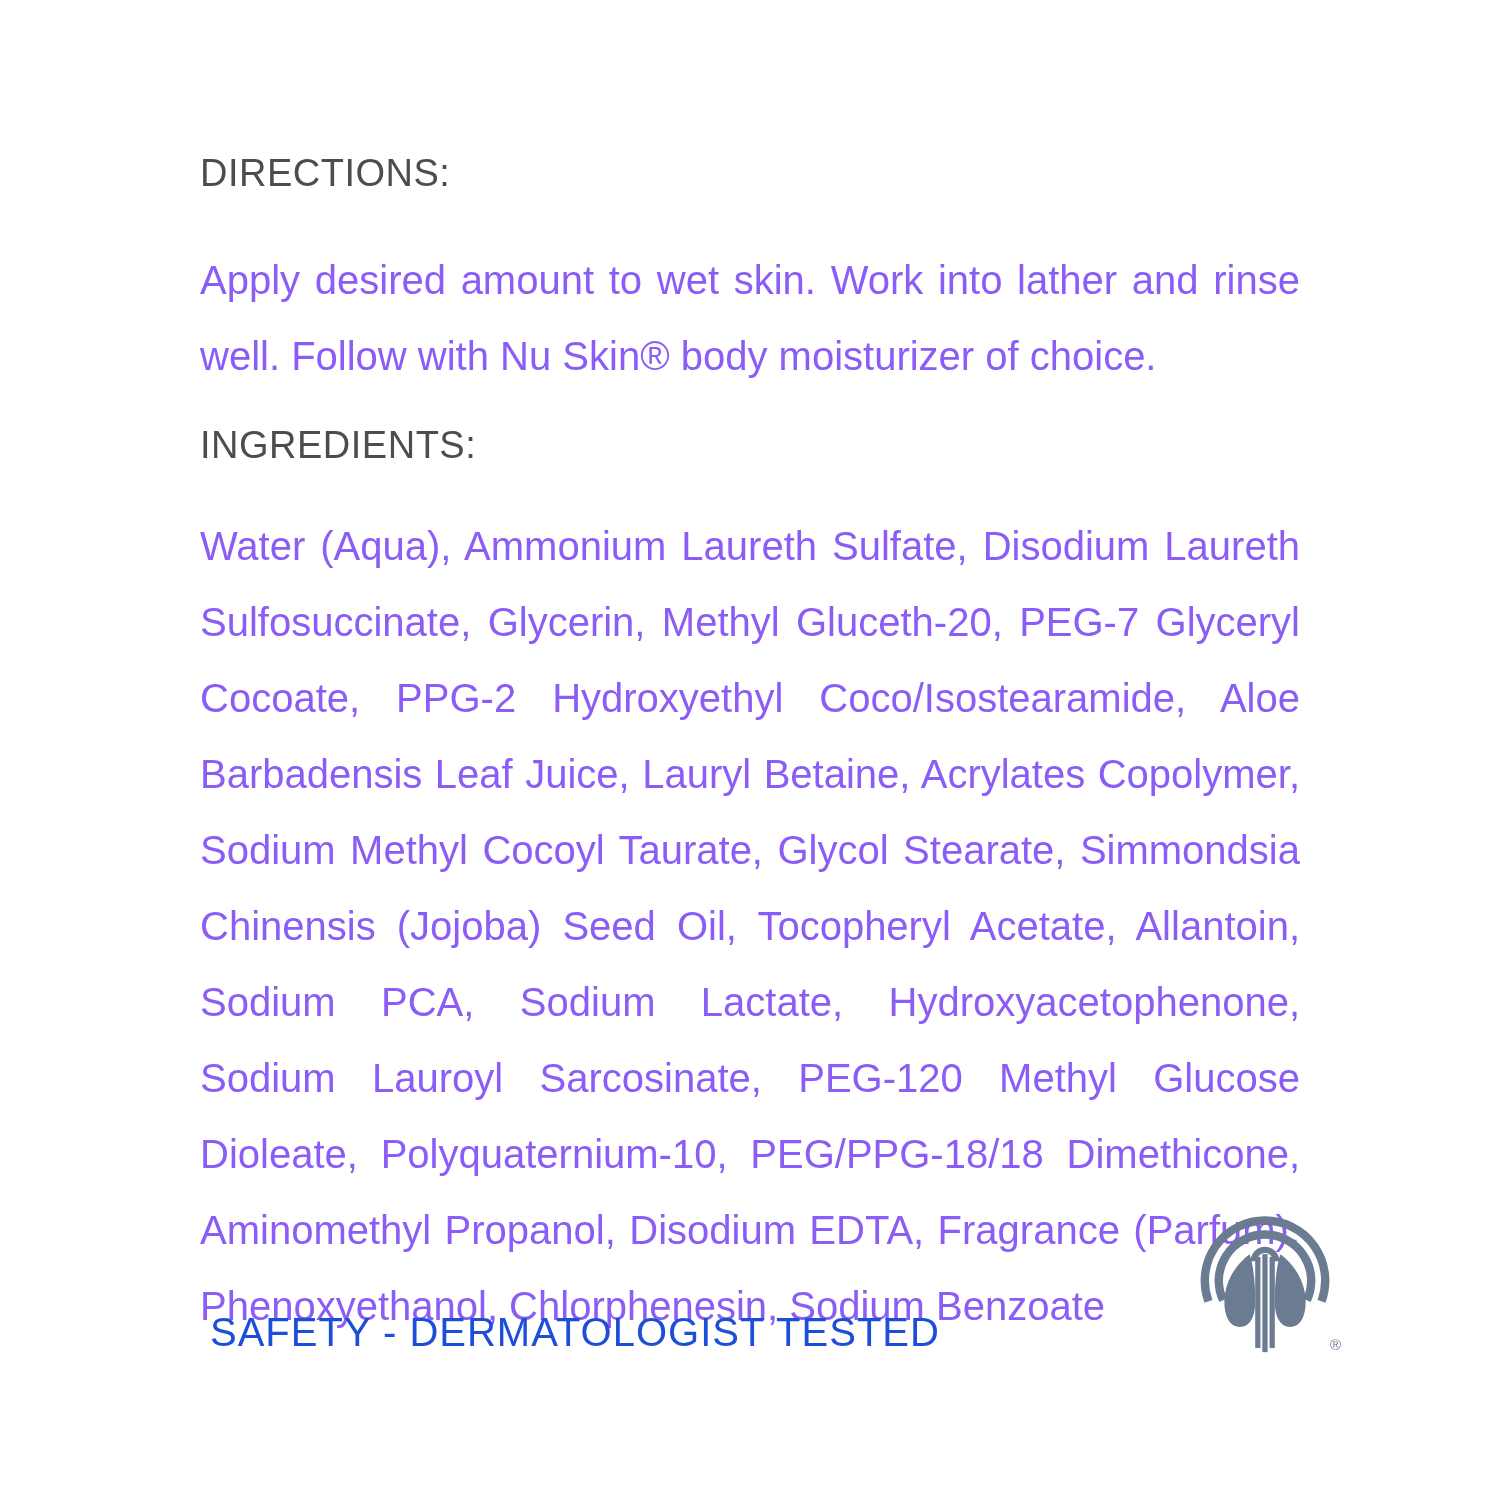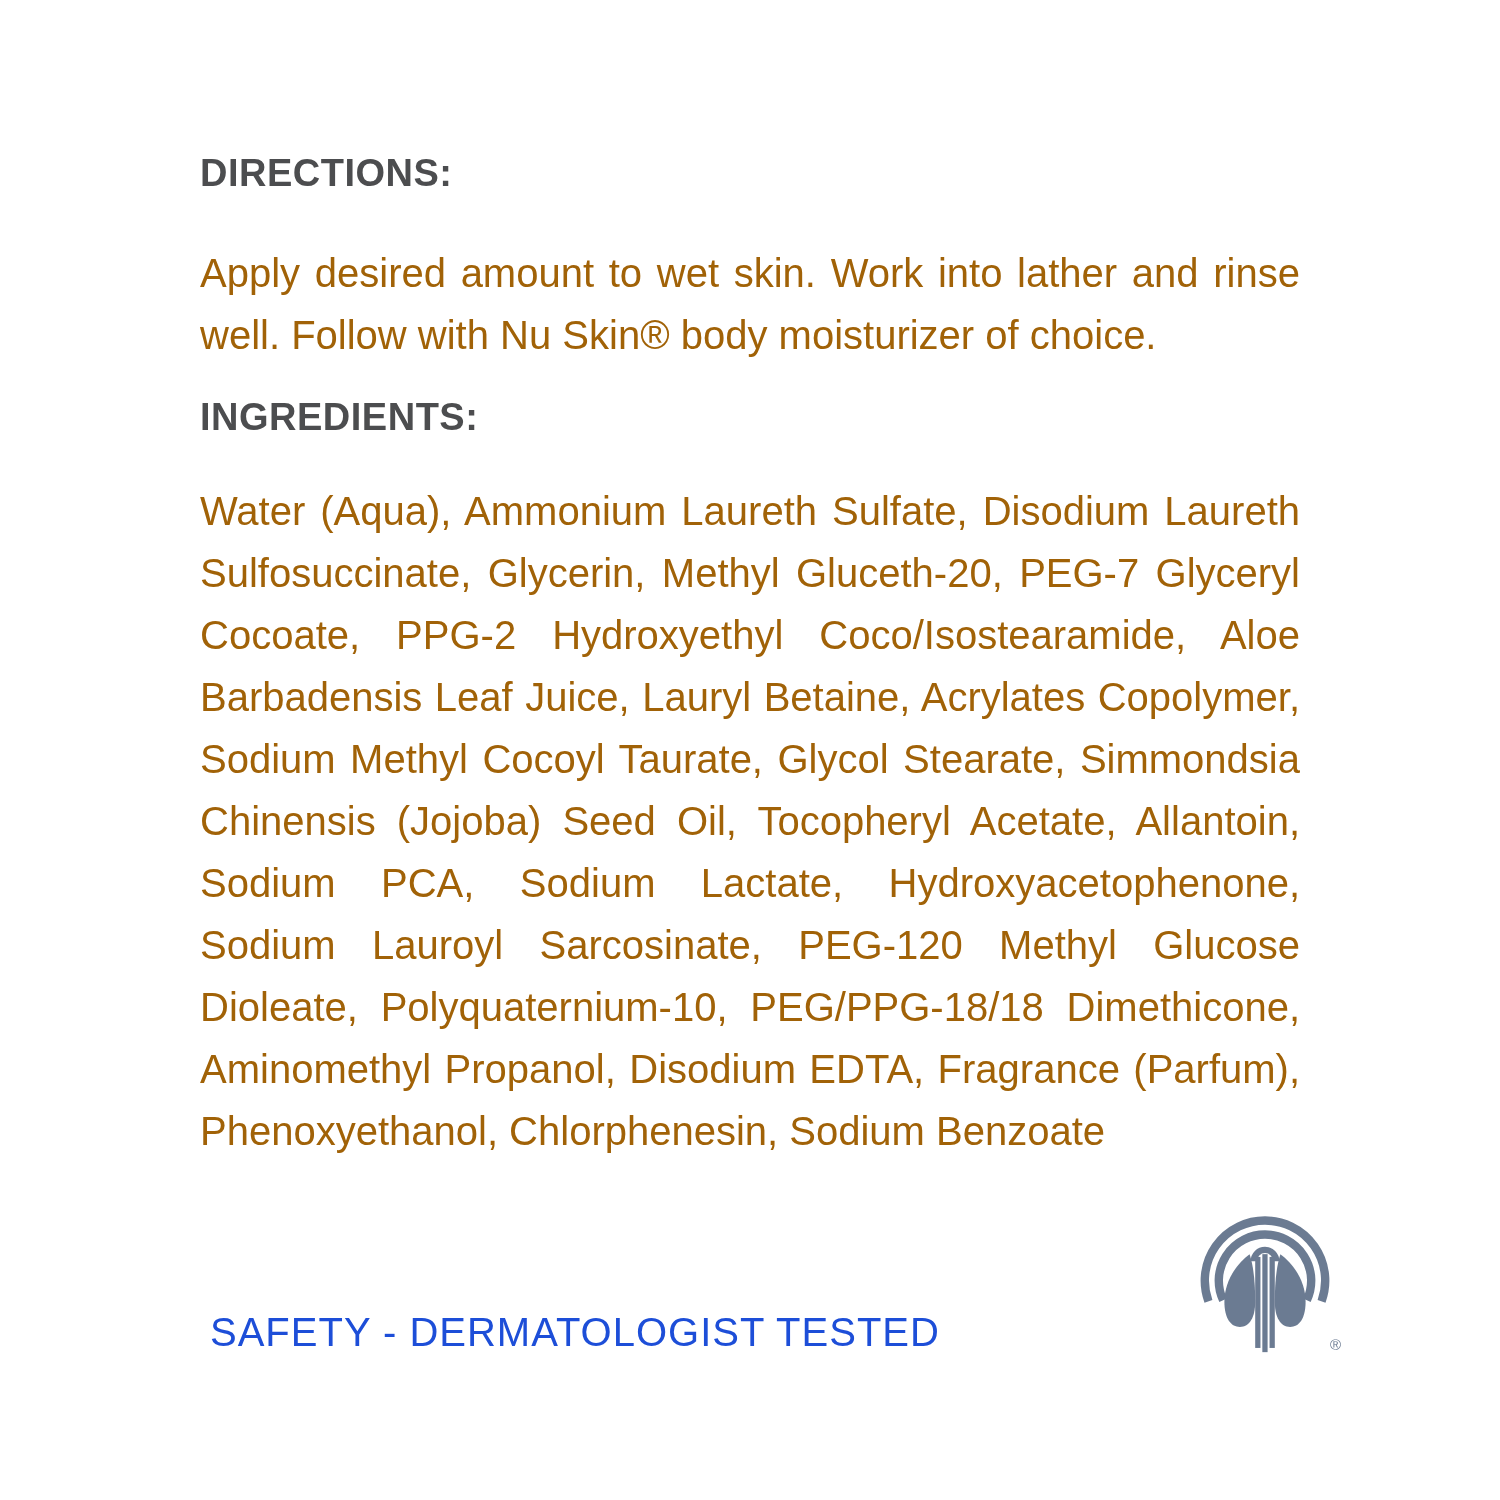--- a/index.html
+++ b/index.html
@@ -18,32 +18,32 @@
   .content {
     position: absolute;
     left: 200px;
     top: 150px;
     width: 1100px;
   }
   .section-heading {
     margin: 0 0 46px 0;
     font-size: 38px;
     line-height: 46px;
-    font-weight: 700;
+    font-weight: 400;
     color: #4c4d4f;
     letter-spacing: 0.5px;
   }
   .section-heading.ingredients {
     margin-bottom: 40px;
   }
   .para {
     margin: 0 0 28px 0;
     font-size: 40px;
-    line-height: 62px;
-    color: #a16207;
+    line-height: 76px;
+    color: #8b5cf6;
     text-align: justify;
     text-justify: inter-word;
   }
   .safety-line {
     position: absolute;
     left: 200px;
     top: 1298px;
     margin: 10px;
     font-size: 40px;
     line-height: 48px;

